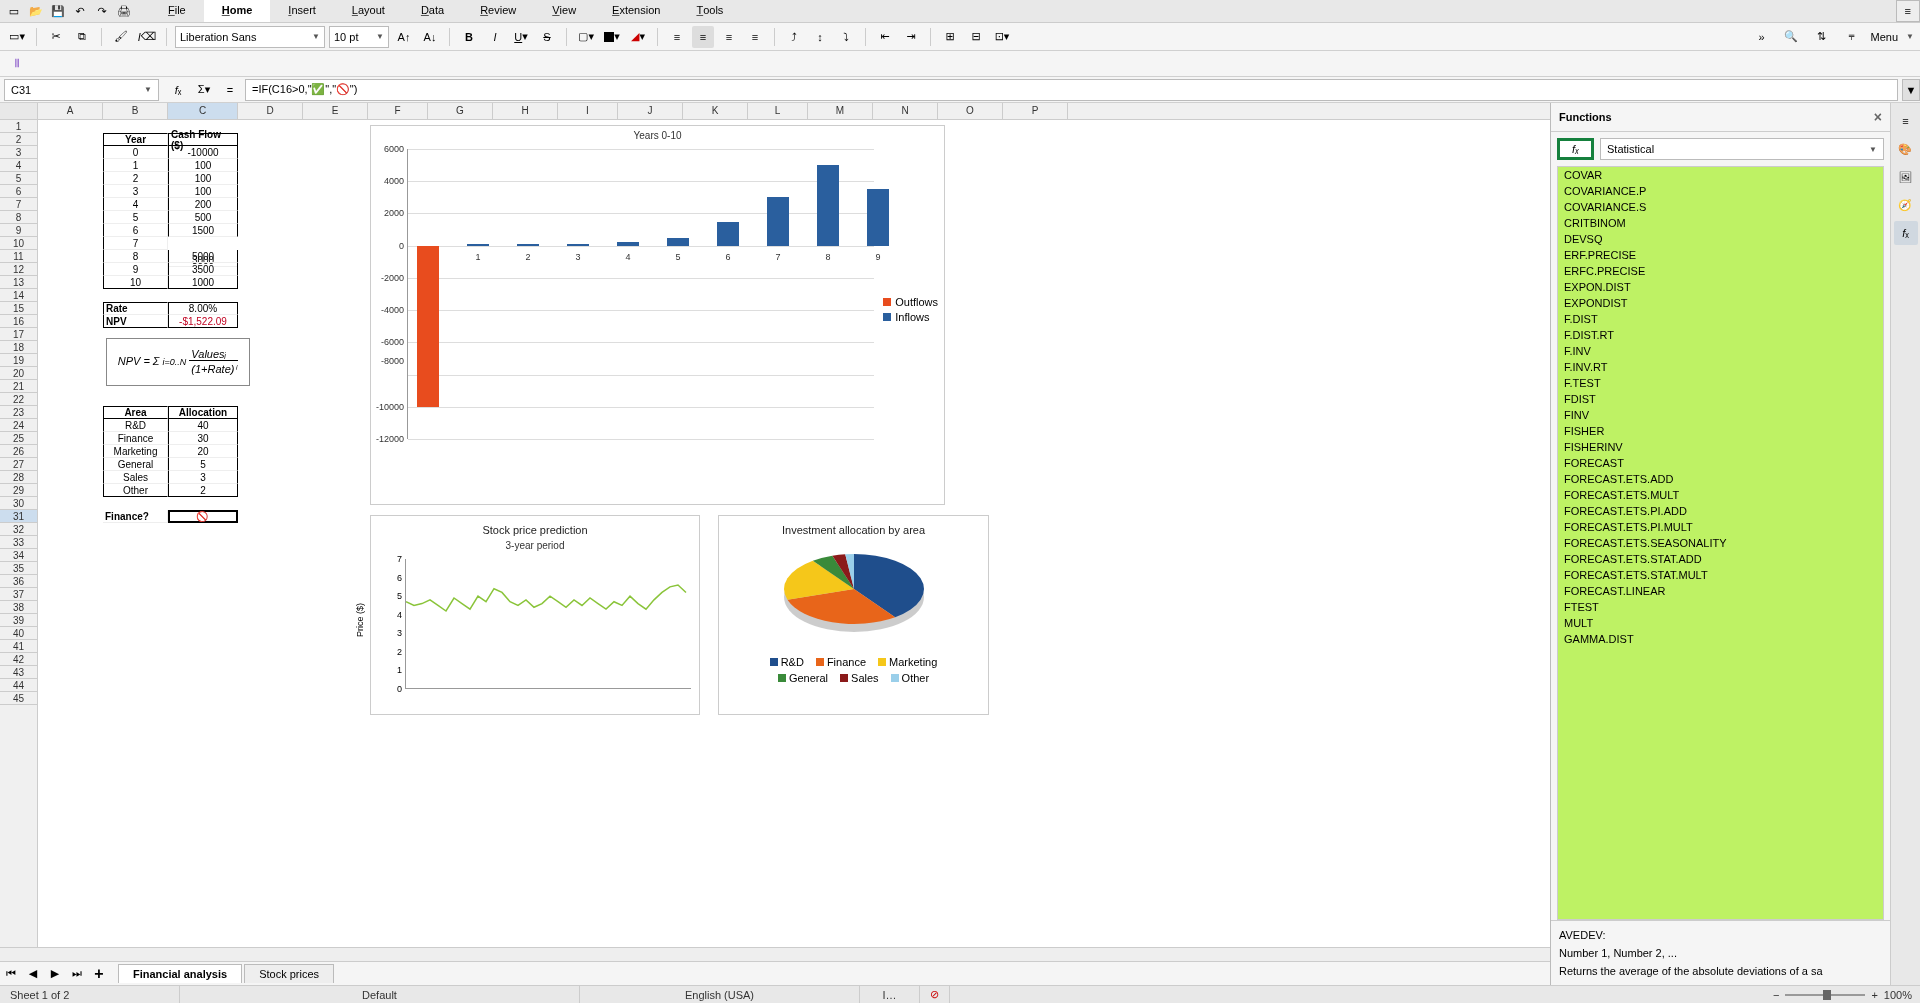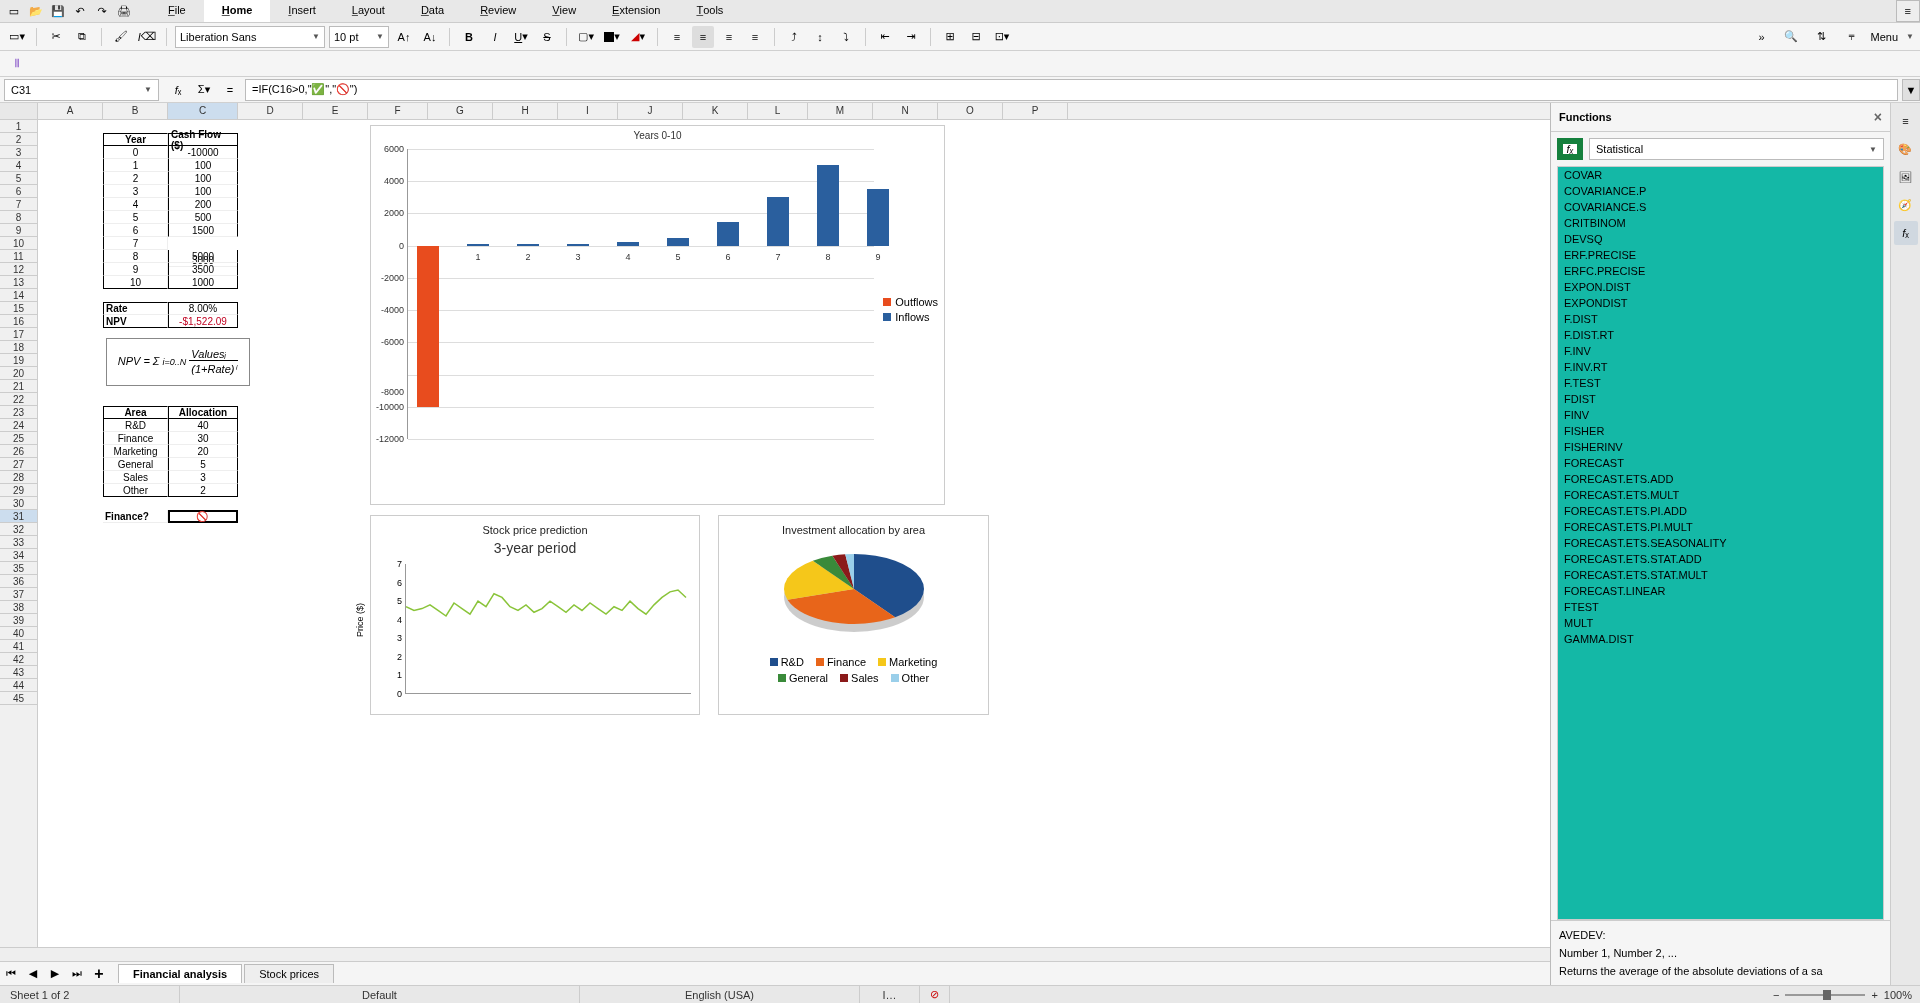--- a/index.html
+++ b/index.html
@@ -68,23 +68,23 @@
 .tab-nav-btn { width: 18px; height: 18px; display: flex; align-items: center; justify-content: center; cursor: pointer; margin: 0 2px; }
 .sheet-tab { padding: 3px 14px; border: 1px solid #bbb; border-bottom: none; background: #eee; cursor: pointer; margin-right: 2px; font-size: 11px; }
 .sheet-tab.active { background: #fff; font-weight: bold; }
 .statusbar { height: 18px; background: #e8e8e8; border-top: 1px solid #ccc; display: flex; align-items: center; font-size: 10px; color: #333; }
 .sb-cell { padding: 0 10px; border-right: 1px solid #ccc; height: 100%; display: flex; align-items: center; }
 .sidebar { width: 370px; background: #f5f5f5; border-left: 1px solid #bbb; display: flex; }
 .sidebar-content { flex: 1; display: flex; flex-direction: column; }
 .sidebar-header { padding: 6px 8px; font-weight: bold; font-size: 12px; border-bottom: 1px solid #ccc; display: flex; justify-content: space-between; align-items: center; }
 .sidebar-close { cursor: pointer; font-size: 14px; color: #666; }
 .sidebar-controls { padding: 6px; display: flex; gap: 6px; }
-.fx-btn { width: 26px; height: 22px; border: 6px solid #15803d; background: #fff; display: flex; align-items: center; justify-content: center; font-style: italic; }
+.fx-btn { width: 37px; height: 22px; border: 3px solid #15803d; background: #fff; display: flex; align-items: center; justify-content: center; font-style: italic; }
 .cat-select { flex: 1; height: 22px; border: 1px solid #bbb; background: #fff; padding: 0 6px; display: flex; align-items: center; justify-content: space-between; }
-.fn-list { flex: 1; overflow-y: auto; background: #14b8a6; margin: 0 6px; border: 1px solid #ccc; }
+.fn-list { flex: 1; overflow-y: auto; background: #bef264; margin: 0 6px; border: 1px solid #ccc; }
 .fn-item { padding: 2px 6px; font-size: 11px; cursor: pointer; }
 .fn-desc { padding: 8px; font-size: 11px; border-top: 1px solid #ccc; }
 .sidebar-tabs { width: 30px; background: #e8e8e8; border-left: 1px solid #ccc; display: flex; flex-direction: column; gap: 4px; padding-top: 6px; }
 .sb-tab-btn { width: 24px; height: 24px; margin: 0 auto; display: flex; align-items: center; justify-content: center; cursor: pointer; border-radius: 2px; }
 .sb-tab-btn.active { background: #d0d8e0; }
 .zoom-slider { display: flex; align-items: center; gap: 6px; margin-left: auto; padding-right: 8px; }
 .slider-track { width: 80px; height: 2px; background: #999; position: relative; }
 .slider-thumb { position: absolute; width: 8px; height: 10px; background: #666; top: -4px; left: 38px; }
 svg.line-svg { position: absolute; top: 0; left: 0; width: 100%; height: 100%; }
 </style>
@@ -266,21 +266,21 @@
       <div class="cells" id="cells">
 
         <div class="chart-box" style="left:332px;top:5px;width:575px;height:380px">
           <div class="chart-subtitle">Years 0-10</div>
           <div class="bar-chart-area" id="bar-chart-area">
               <div class="bar-gridline" style="top: 290px;"></div>
               <div class="bar-ylabel" style="top: 290px;">-12000</div>
               <div class="bar-gridline" style="top: 257.778px;"></div>
               <div class="bar-ylabel" style="top: 257.778px;">-10000</div>
               <div class="bar-gridline" style="top: 225.556px;"></div>
-              <div class="bar-ylabel" style="top: 243px; text-align: center;">-8000</div>
+              <div class="bar-ylabel" style="top: 212px; text-align: center;">-8000</div>
               <div class="bar-gridline" style="top: 193.333px;"></div>
               <div class="bar-ylabel" style="top: 193.333px;">-6000</div>
               <div class="bar-gridline" style="top: 161.111px;"></div>
               <div class="bar-ylabel" style="top: 161.111px;">-4000</div>
               <div class="bar-gridline" style="top: 128.889px;"></div>
               <div class="bar-ylabel" style="top: 128.889px;">-2000</div>
               <div class="bar-gridline" style="top: 96.6667px;"></div>
               <div class="bar-ylabel" style="top: 96.6667px;">0</div>
               <div class="bar-gridline" style="top: 64.4444px;"></div>
               <div class="bar-ylabel" style="top: 64.4444px;">2000</div>
@@ -315,21 +315,21 @@
                 <span>Outflows</span>
               </div>
             <div class="legend-item">
                 <div class="legend-sq" style="background:#2a5f9e"></div>
                 <span>Inflows</span>
               </div>
           </div>
         </div>
         <div class="chart-box" style="left:332px;top:395px;width:330px;height:200px">
           <div class="chart-title" style="font-size:11px">Stock price prediction</div>
-          <div class="chart-subtitle" style="font-size:14px">3-year period</div>
+          <div class="chart-subtitle" style="font-size:10px">3-year period</div>
           <div class="line-axis-label">Price ($)</div>
           <div class="line-chart-area" id="line-chart-area">
               <div class="line-ylabel" style="top: 130px;">0</div>
               <div class="line-ylabel" style="top: 111.429px;">1</div>
               <div class="line-ylabel" style="top: 92.8571px;">2</div>
               <div class="line-ylabel" style="top: 74.2857px;">3</div>
               <div class="line-ylabel" style="top: 55.7143px;">4</div>
               <div class="line-ylabel" style="top: 37.1429px;">5</div>
               <div class="line-ylabel" style="top: 18.5714px;">6</div>
               <div class="line-ylabel" style="top: 0px;">7</div>

